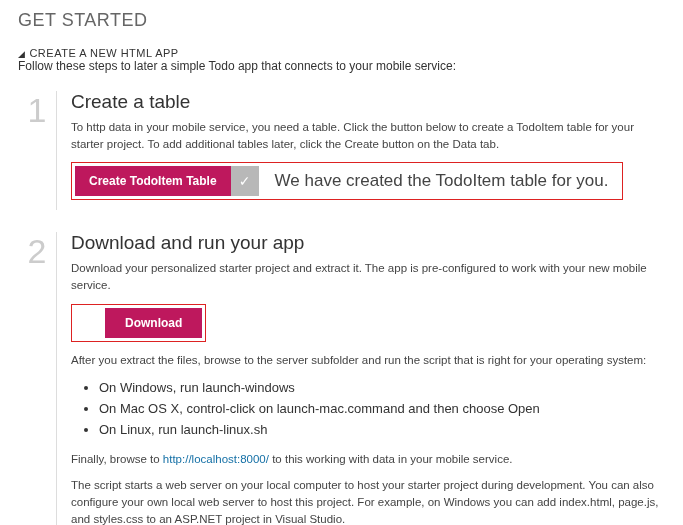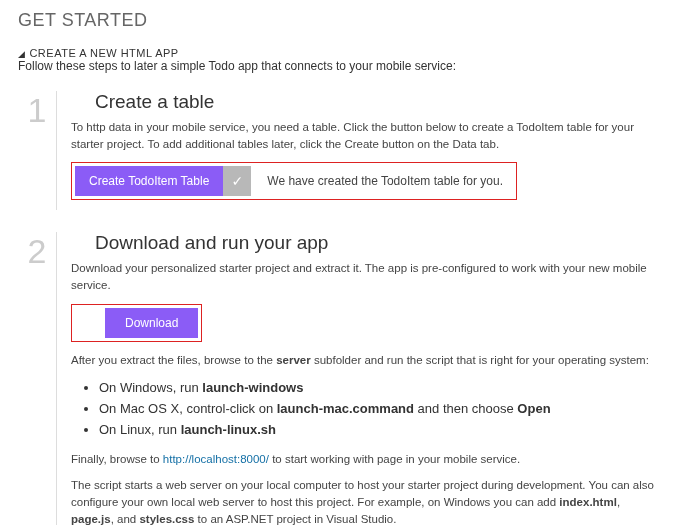--- a/index.html
+++ b/index.html
@@ -40,34 +40,33 @@
   .step-body {
     flex: 1;
     border-left: 1px solid #ddd;
     padding-left: 14px;
   }
   .step-title {
     font-size: 19px;
     font-weight: 400;
     color: #333;
     margin-bottom: 6px;
-    margin-left: 24px;
   }
   .step-desc, .step-note {
     font-size: 11.5px;
     color: #444;
     line-height: 1.45;
     margin-bottom: 10px;
   }
   .btn {
     display: inline-block;
-    background: #8b5cf6;
+    background: #be185d;
     color: #fff;
     font-size: 12px;
-    font-weight: 400;
+    font-weight: 700;
     padding: 8px 14px;
     border: none;
     cursor: pointer;
     font-family: inherit;
   }
   .btn-group {
     display: inline-flex;
     align-items: stretch;
     vertical-align: middle;
   }
@@ -75,36 +74,36 @@
     display: inline-flex;
     align-items: center;
     justify-content: center;
     width: 28px;
     background: #b8b8b8;
     color: #fff;
     font-size: 14px;
   }
   .status-text {
     display: inline-block;
-    font-size: 12px;
+    font-size: 17px;
     color: #444;
     margin-left: 16px;
     vertical-align: middle;
   }
   .redbox {
     display: inline-flex;
     align-items: center;
     border: 1px solid #d22;
     padding: 3px;
     margin-bottom: 10px;
   }
   ul { list-style: disc; padding-left: 28px; margin-bottom: 10px; }
   ul li { font-size: 13px; color: #333; line-height: 1.6; }
   a.link { color: #1570a6; text-decoration: none; }
-  b { font-weight: 700; text-align: center; }
+  b { font-weight: 400; text-align: center; }
 </style>
 </head>
 <body>
 
 <div class="section-title">GET STARTED</div>
 <div class="subheader">
   <span class="caret">◢</span><span>CREATE A NEW HTML APP</span>
 </div>
 <div class="intro">Follow these steps to later a simple Todo app that connects to your mobile service:</div>
 
@@ -134,19 +133,19 @@
     </div>
     <div class="step-desc">
       <span>After you extract the files, browse to the </span><b>server</b><span> subfolder and run the script that is right for your operating system:</span>
     </div>
     <ul>
       <li><span>On Windows, run </span><b>launch-windows</b></li>
       <li><span>On Mac OS X, control-click on </span><b>launch-mac.command</b><span> and then choose </span><b>Open</b></li>
       <li><span>On Linux, run </span><b>launch-linux.sh</b></li>
     </ul>
     <div class="step-desc">
-      <span>Finally, browse to </span><a class="link">http://localhost:8000/</a><span> to start working with page in your mobile service.</span>
+      <span>Finally, browse to </span><a class="link">http://localhost:8000/</a><span> to this working with data in your mobile service.</span>
     </div>
     <div class="step-note">
       <span>The script starts a web server on your local computer to host your starter project during development. You can also configure your own local web server to host this project. For example, on Windows you can add </span><b>index.html</b><span>, </span><b>page.js</b><span>, and </span><b>styles.css</b><span> to an ASP.NET project in Visual Studio.</span>
     </div>
   </div>
 </div>
 
 </body></html>

